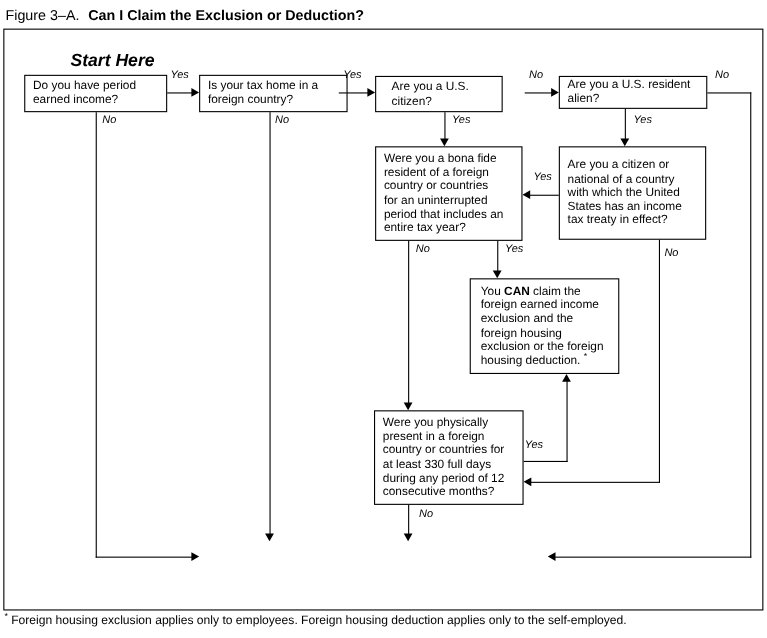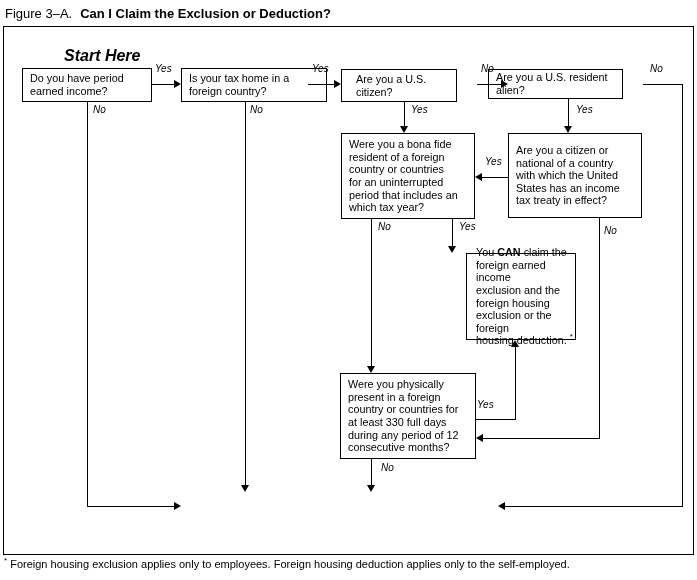--- a/index.html
+++ b/index.html
@@ -41,52 +41,52 @@
 
   <div class="chart-border"></div>
 
   <div class="start-lab" style="left:64px;top:47px;">Start Here</div>
 
   <div class="fc-box" style="left:22px;top:68px;width:130px;height:34px;">
     <div class="bt">Do you have period
 earned income?</div>
   </div>
 
-  <div class="fc-box" style="left:181px;top:68px;width:146px;height:34px;align-items:center;">
+  <div class="fc-box" style="left:181px;top:68px;width:135px;height:34px;align-items:center;">
     <div class="bt">Is your tax home in a
 foreign country?</div>
   </div>
 
   <div class="fc-box" style="left:341px;top:69px;width:116px;height:33px;align-items:center;">
     <div class="bt" style="padding-left:14px;">Are you a U.S. citizen?</div>
   </div>
 
-  <div class="fc-box" style="left:488px;top:69px;width:135px;height:30px;">
+  <div class="fc-box" style="left:508px;top:69px;width:135px;height:30px;">
     <div class="bt">Are you a U.S. resident
 alien?</div>
   </div>
 
   <div class="fc-box" style="left:341px;top:133px;width:134px;height:86px;">
     <div class="bt">Were you a bona fide
 resident of a foreign
 country or countries
 for an uninterrupted
 period that includes an
-which tax year?</div>
+entire tax year?</div>
   </div>
 
   <div class="fc-box" style="left:508px;top:133px;width:134px;height:85px;">
     <div class="bt">Are you a citizen or
 national of a country
 with which the United
 States has an income
 tax treaty in effect?</div>
   </div>
 
-  <div class="fc-box" style="left:427px;top:253px;width:110px;height:87px;margin-left:39px;">
+  <div class="fc-box" style="left:427px;top:253px;width:136px;height:87px;">
     <div class="bt" style="padding-left:9px;"><span>You </span><b>CAN</b><span> claim the
 foreign earned income
 exclusion and the
 foreign housing
 exclusion or the foreign
 housing deduction. </span><sup>*</sup></div>
   </div>
 
   <div class="fc-box" style="left:340px;top:373px;width:136px;height:86px;">
     <div class="bt">Were you physically

